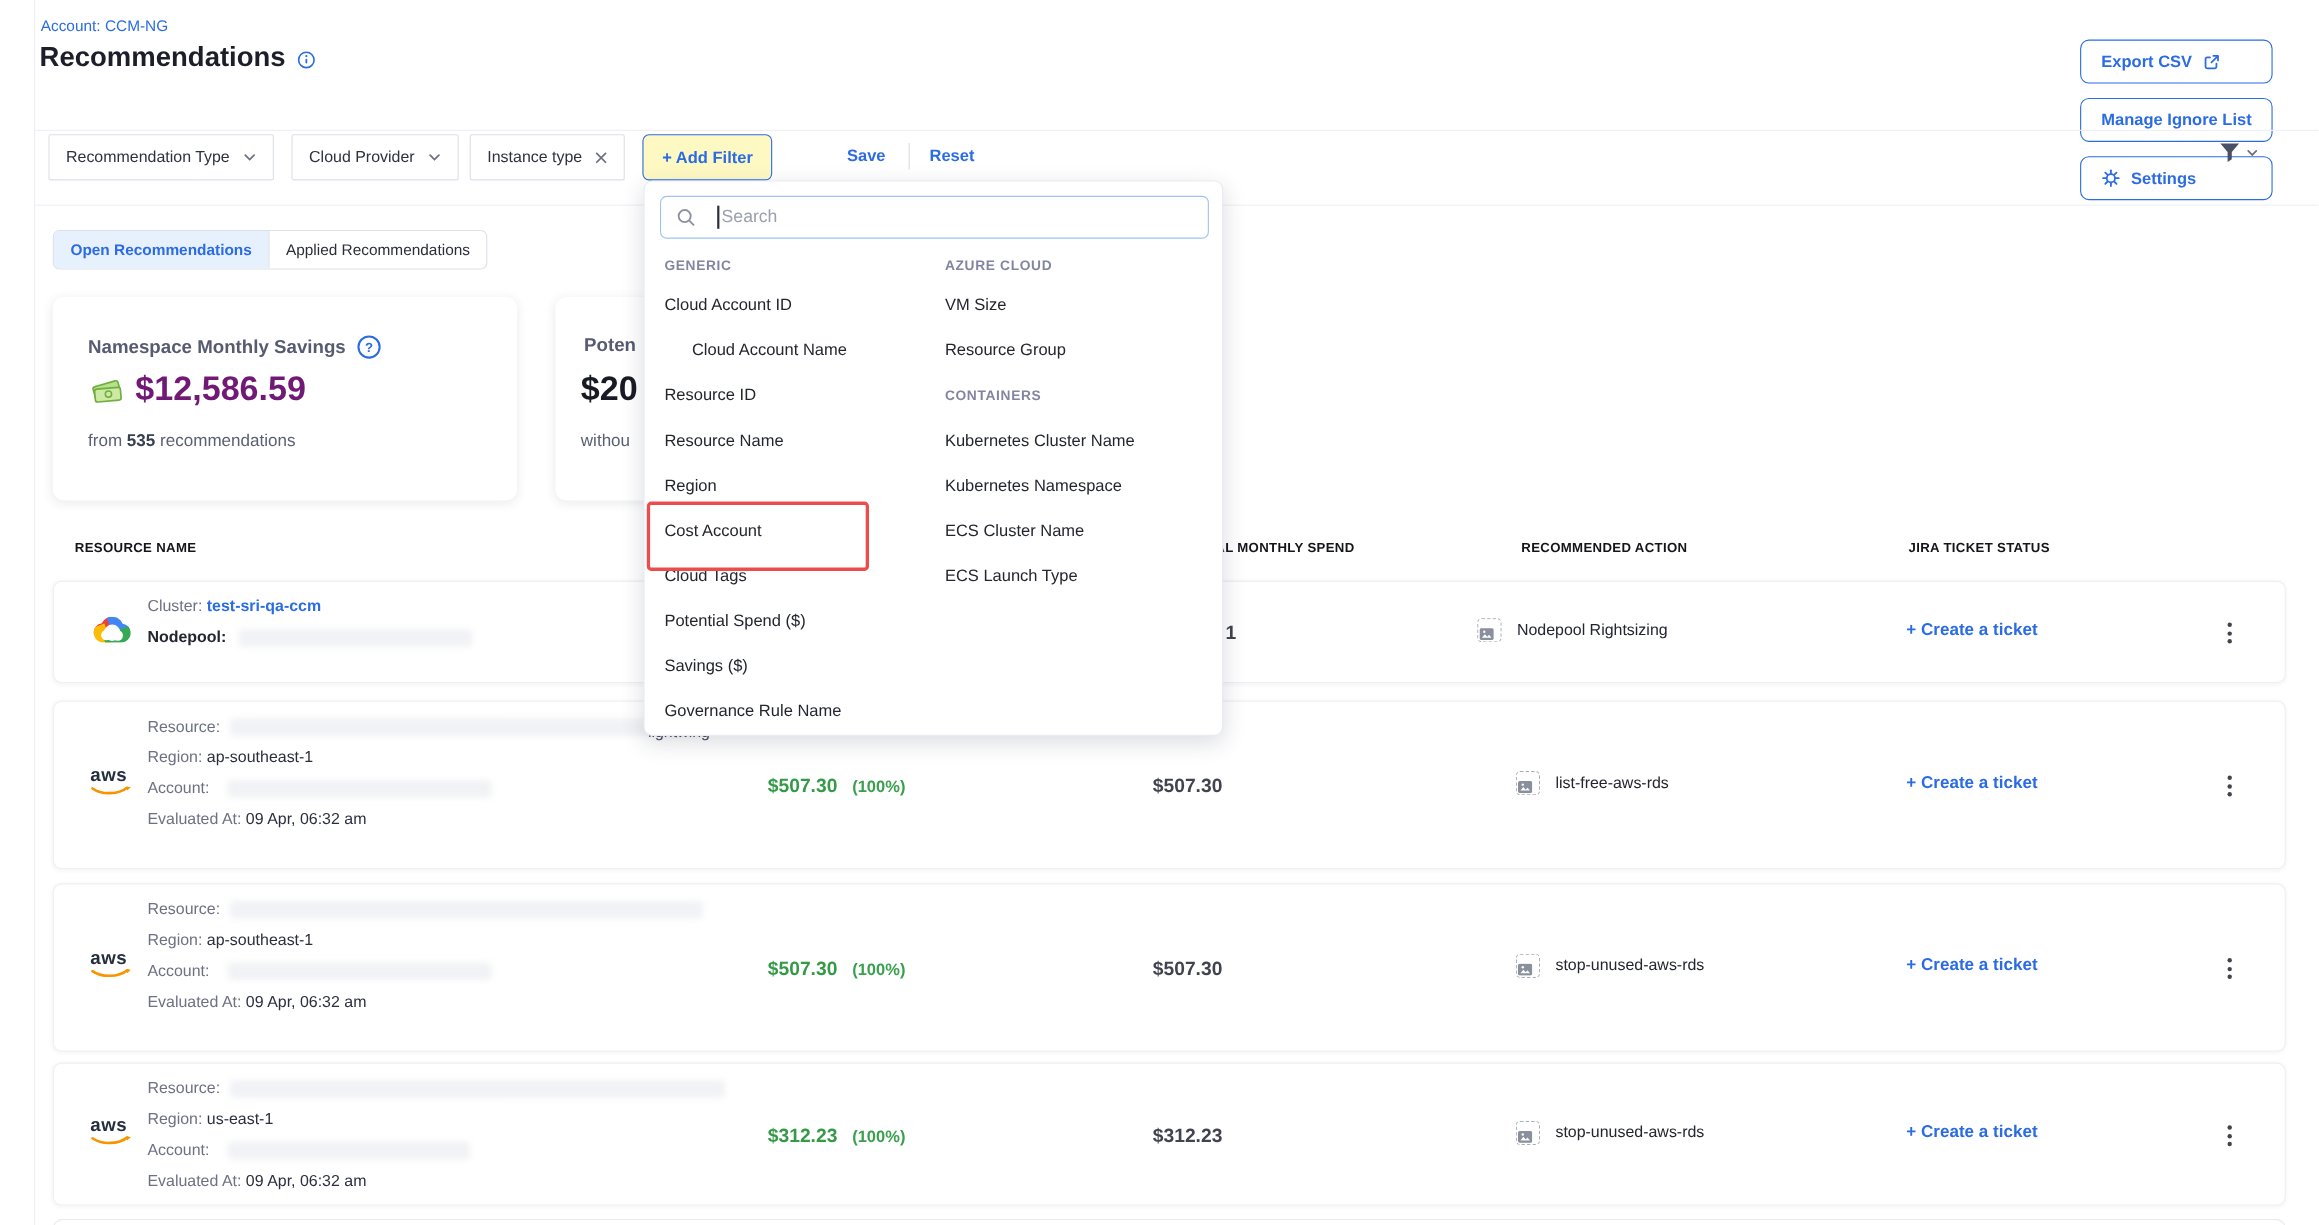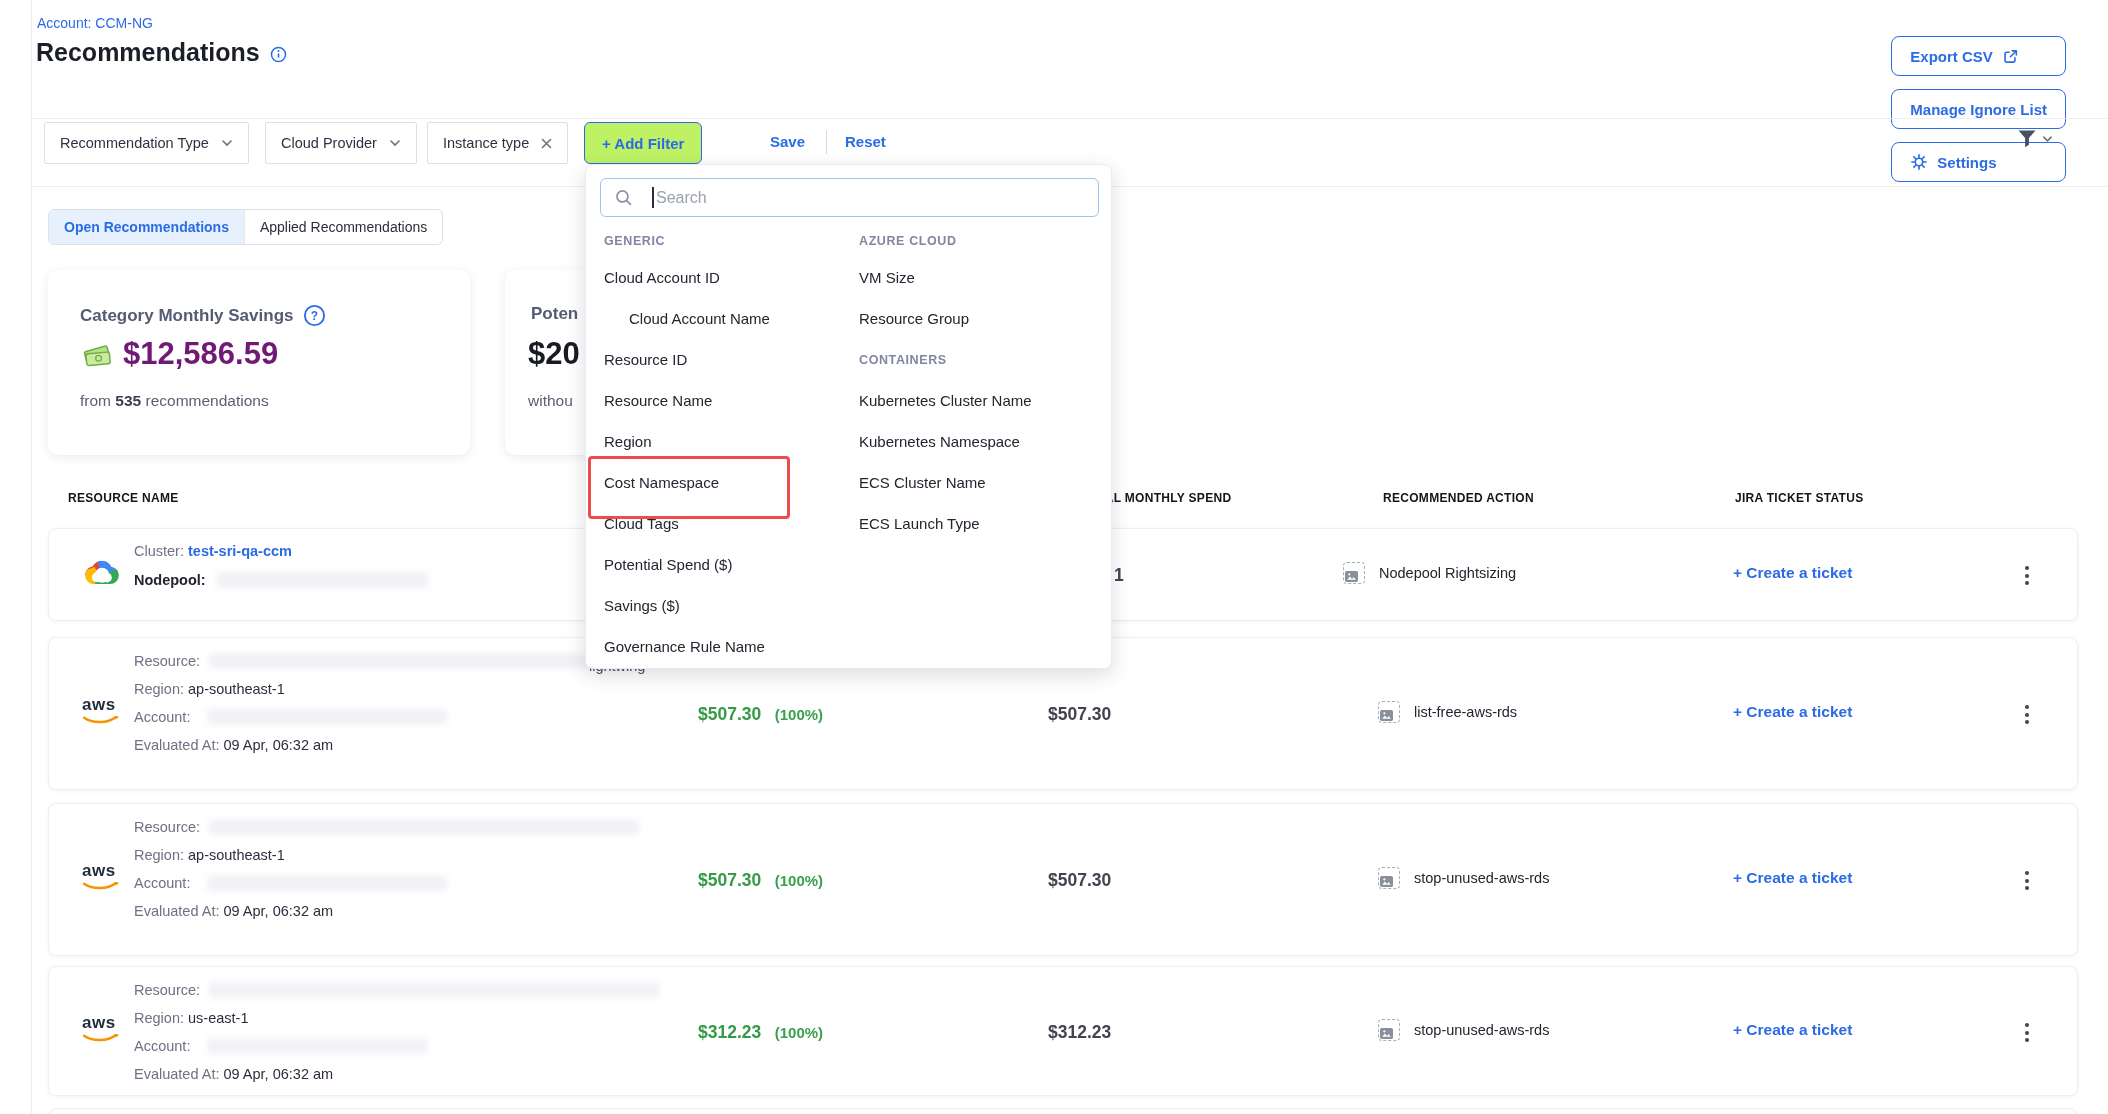--- a/index.html
+++ b/index.html
@@ -6,21 +6,21 @@
   body{font-family:"Liberation Sans",sans-serif;color:#23252f;}
   .page{position:relative;width:2108px;height:1114px;background:#fff;overflow:hidden;}
   .abs{position:absolute;}
   .left-rule{position:absolute;left:31px;top:0;width:1px;height:1114px;background:#eceef4;}
   .hline{position:absolute;left:32px;right:0;height:1px;background:#edeff3;}
   .breadcrumb{position:absolute;left:37px;top:15px;font-size:14px;color:#2b6be4;text-decoration:none;}
   .page-title{position:absolute;left:36px;top:38px;font-size:25px;font-weight:bold;color:#1c1e29;display:flex;align-items:center;gap:10px;}
   .top-actions{position:absolute;top:36px;right:42px;display:flex;gap:13px;flex-direction:column;}
   .btn{display:flex;align-items:center;gap:9px;height:40px;padding:0 18px;border:1.5px solid #2b6be4;border-radius:8px;background:#fff;color:#2b6be4;font-size:15px;font-weight:bold;cursor:pointer;font-family:inherit;}
   .chip{position:absolute;top:122px;height:40px;display:flex;align-items:center;gap:12px;padding:0 15px;border:1px solid #dcdfe7;border-radius:2px;background:#fff;font-size:14.5px;color:#2e3140;cursor:pointer;}
-  .addfilter{position:absolute;top:122px;left:584px;height:40px;display:flex;align-items:center;padding:0 17px;border:1.5px solid #2b6be4;border-radius:6px;background:#bef264;color:#2b6be4;font-weight:bold;font-size:15px;cursor:pointer;}
+  .addfilter{position:absolute;top:122px;left:584px;height:40px;display:flex;align-items:center;padding:0 17px;border:1.5px solid #2b6be4;border-radius:6px;background:#fef9c3;color:#2b6be4;font-weight:bold;font-size:15px;cursor:pointer;}
   .textlink{position:absolute;top:133px;font-size:15px;font-weight:bold;color:#2b6be4;cursor:pointer;}
   .vdiv{position:absolute;left:826px;top:130px;width:1px;height:24px;background:#d8dbe2;}
   .funnel-wrap{position:absolute;left:2016px;top:129px;display:flex;align-items:center;gap:4px;cursor:pointer;}
   
   .tabs{position:absolute;left:48px;top:209px;height:34px;display:flex;border:1px solid #dde0e8;border-radius:6px;overflow:hidden;background:#fff;}
   .tab{display:flex;align-items:center;padding:0 15px;font-size:14px;color:#2b2e3a;cursor:pointer;border-right:1px solid #e4e7ee;}
   .tab:last-child{border-right:none;}
   .tab.active{background:#e7f1fd;color:#2b6be4;font-weight:bold;}
   
   .statcard{position:absolute;top:270px;height:185px;background:#fff;border-radius:10px;box-shadow:0 2px 10px rgba(35,45,80,.10);z-index:1;}
@@ -156,21 +156,21 @@
   </div>
   <div class="hline" style="top:186px;"></div>
 
   <div class="tabs">
     <div class="tab active">Open Recommendations</div>
     <div class="tab">Applied Recommendations</div>
   </div>
 
   <div class="statcard" style="left:48px;width:422px;">
     <div class="stat-title" style="position:absolute;left:32px;top:34px;">
-      <span>Category Monthly Savings</span>
+      <span>Namespace Monthly Savings</span>
       <span style="display:inline-flex;">
         <svg width="23" height="23" viewBox="0 0 22 22">
             <circle cx="11" cy="11" r="9.2" fill="none" stroke="#2b6be4" stroke-width="1.8"></circle>
             <text x="11" y="15" text-anchor="middle" font-size="11.5" font-weight="bold" fill="#2b6be4" font-family="inherit">?</text>
           </svg>
       </span>
     </div>
     <div class="stat-value" style="position:absolute;left:33px;top:66px;">
       <span style="display:inline-flex;">
         <svg width="32" height="28" viewBox="0 0 30 26">
@@ -401,21 +401,21 @@
       <span class="caret"></span>
     </div>
 
     <div class="sec-h" style="left:18px;top:69px;">GENERIC</div>
     <div class="opt" style="left:18px;top:104px;">Cloud Account ID</div>
     <div class="opt" style="left:18px;top:145px;margin-left:25px;">Cloud Account Name</div>
     <div class="opt" style="left:18px;top:186px;">Resource ID</div>
     <div class="opt" style="left:18px;top:227px;">Resource Name</div>
     <div class="opt" style="left:18px;top:268px;">Region</div>
     <div class="redbox"></div>
-    <div class="opt" style="left:18px;top:309px;">Cost Namespace</div>
+    <div class="opt" style="left:18px;top:309px;">Cost Account</div>
     <div class="opt" style="left:18px;top:350px;">Cloud Tags</div>
     <div class="opt" style="left:18px;top:391px;">Potential Spend ($)</div>
     <div class="opt" style="left:18px;top:432px;">Savings ($)</div>
     <div class="opt" style="left:18px;top:473px;">Governance Rule Name</div>
 
     <div class="sec-h" style="left:273px;top:69px;">AZURE CLOUD</div>
     <div class="opt" style="left:273px;top:104px;">VM Size</div>
     <div class="opt" style="left:273px;top:145px;">Resource Group</div>
 
     <div class="sec-h" style="left:273px;top:188px;">CONTAINERS</div>

